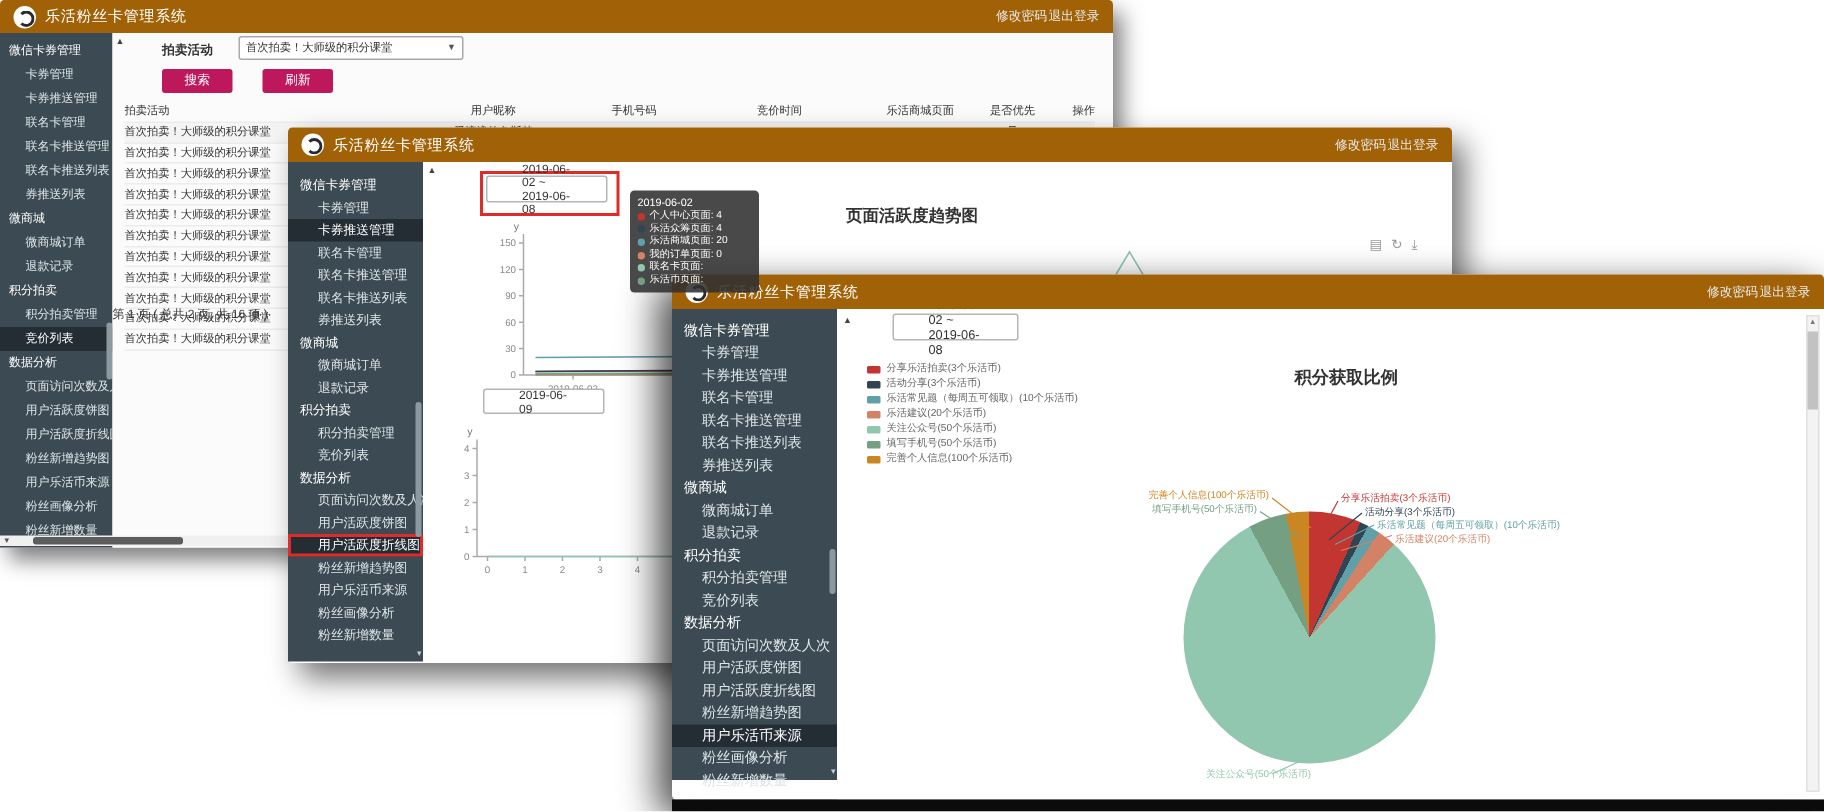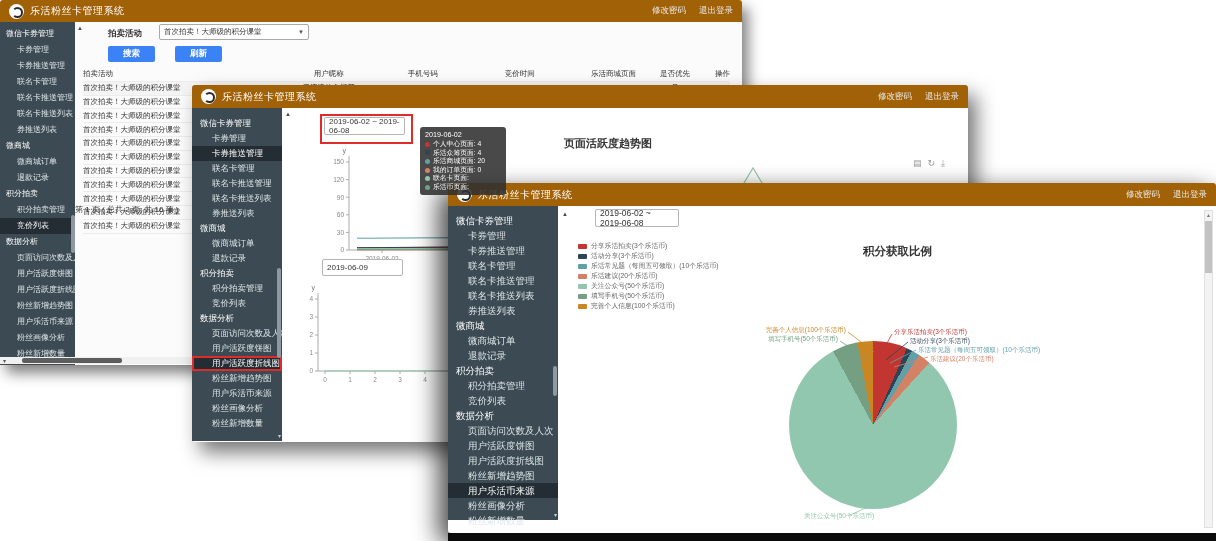--- a/index.html
+++ b/index.html
@@ -12,21 +12,21 @@
       box-shadow:-12px 8px 24px rgba(0,0,0,.45),0 12px 26px rgba(0,0,0,.55);}
   .w3::after{content:"";position:absolute;left:0;right:0;bottom:-8px;height:8px;background:#0b0b0b;}
 
   .titlebar{height:23px;background:#a16207;color:#fff;display:flex;align-items:center;
             padding:0 9px;border-radius:3px 3px 0 0;}
   .w1 .titlebar{height:22px;}
   .logo{width:15px;height:15px;border-radius:50%;background:#fff;margin-right:6px;position:relative;flex:none;}
   .logo::after{content:"";position:absolute;left:3px;top:3px;width:7px;height:7px;border-radius:50%;
                border:2px solid #2a2a2a;border-left-color:transparent;}
   .apptitle{font-size:10px;letter-spacing:.5px;}
-  .tb-right{margin-left:auto;display:flex;gap:13px;font-size:8.5px;color:#e8e8e8;}
+  .tb-right{margin-left:auto;display:flex;gap:1px;font-size:8.5px;color:#e8e8e8;}
   .tb-right span{cursor:pointer;}
 
   .body{display:flex;align-items:flex-start;}
   .sidebar{background:#3c4b53;color:#dde5e8;position:relative;flex:none;}
   .w1 .sidebar{width:75px;height:343px;font-size:8px;padding-top:4px;box-sizing:border-box;}
   .w2 .sidebar{width:90px;height:333px;font-size:8.5px;padding-top:8px;box-sizing:border-box;}
   .w3 .sidebar{width:110px;height:314px;font-size:9.5px;padding-top:7px;box-sizing:border-box;}
   .menu-item{line-height:16px;padding-left:17px;white-space:nowrap;overflow:hidden;cursor:pointer;}
   .w2 .menu-item,.w3 .menu-item{line-height:15px;padding-left:20px;}
   .menu-item.section{padding-left:6px;color:#fff;}
@@ -39,24 +39,24 @@
   .content{position:relative;flex:1;background:#fbfbfb;overflow:hidden;align-self:stretch;}
   .w1 .content{height:343px;}
   .w2 .content{height:333px;background:#fff;}
   .w3 .content{height:327px;background:#fff;}
 
   .scroll-up{position:absolute;font-size:6px;color:#444;}
   .lbl{position:absolute;font-size:8.5px;color:#333;font-weight:bold;}
   .selectbox{position:absolute;background:#fff;border:1px solid #a9a9a9;border-radius:2px;
              font-size:7.5px;color:#333;display:flex;align-items:center;padding:0 4px;box-sizing:border-box;}
   .selectbox .caret{margin-left:auto;color:#555;font-size:6px;}
-  .btn{position:absolute;background:#3b82f6;color:#fff;font-size:8.5px;display:flex;
-       align-items:center;justify-content:center;border-radius:2px;cursor:pointer;font-weight:bold;}
+  .btn{position:absolute;background:#be185d;color:#fff;font-size:8.5px;display:flex;
+       align-items:center;justify-content:center;border-radius:2px;cursor:pointer;}
   .datebox{position:absolute;background:#fff;border:1px solid #b5b5b5;border-radius:2px;
-           font-size:8px;color:#333;display:flex;align-items:center;padding:0 4px;box-sizing:border-box;}
+           font-size:8px;color:#333;display:flex;align-items:center;padding:0 23px;box-sizing:border-box;}
   .redframe{position:absolute;border:2px solid #e02b2b;}
 
   .table{position:absolute;left:8px;top:29px;width:647px;font-size:7.5px;color:#333;}
   .tr{display:flex;height:12.8px;align-items:center;border-bottom:1px solid #ececec;}
   .rows .tr:first-child{background:#f4f4f4;}
   .c{overflow:hidden;white-space:nowrap;text-align:center;}
   .c0{width:30%;text-align:left;}.c1{width:16%;}.c2{width:13%;}.c3{width:17%;}
   .c4{width:12%;}.c5{width:7%;}.c6{width:5%;text-align:right;}
   .pagination{position:absolute;left:0;top:182px;font-size:8px;color:#333;}
 

